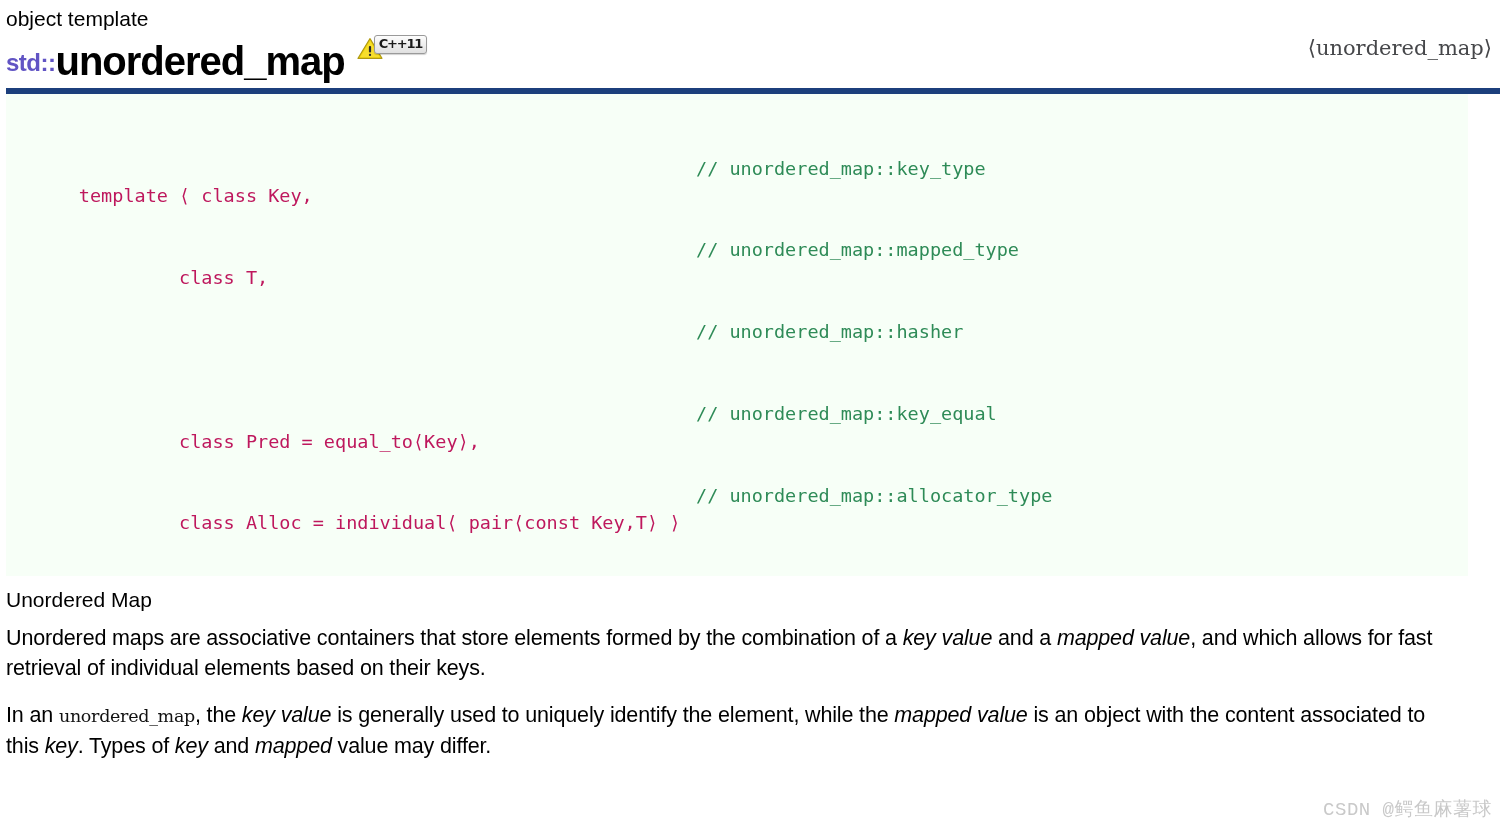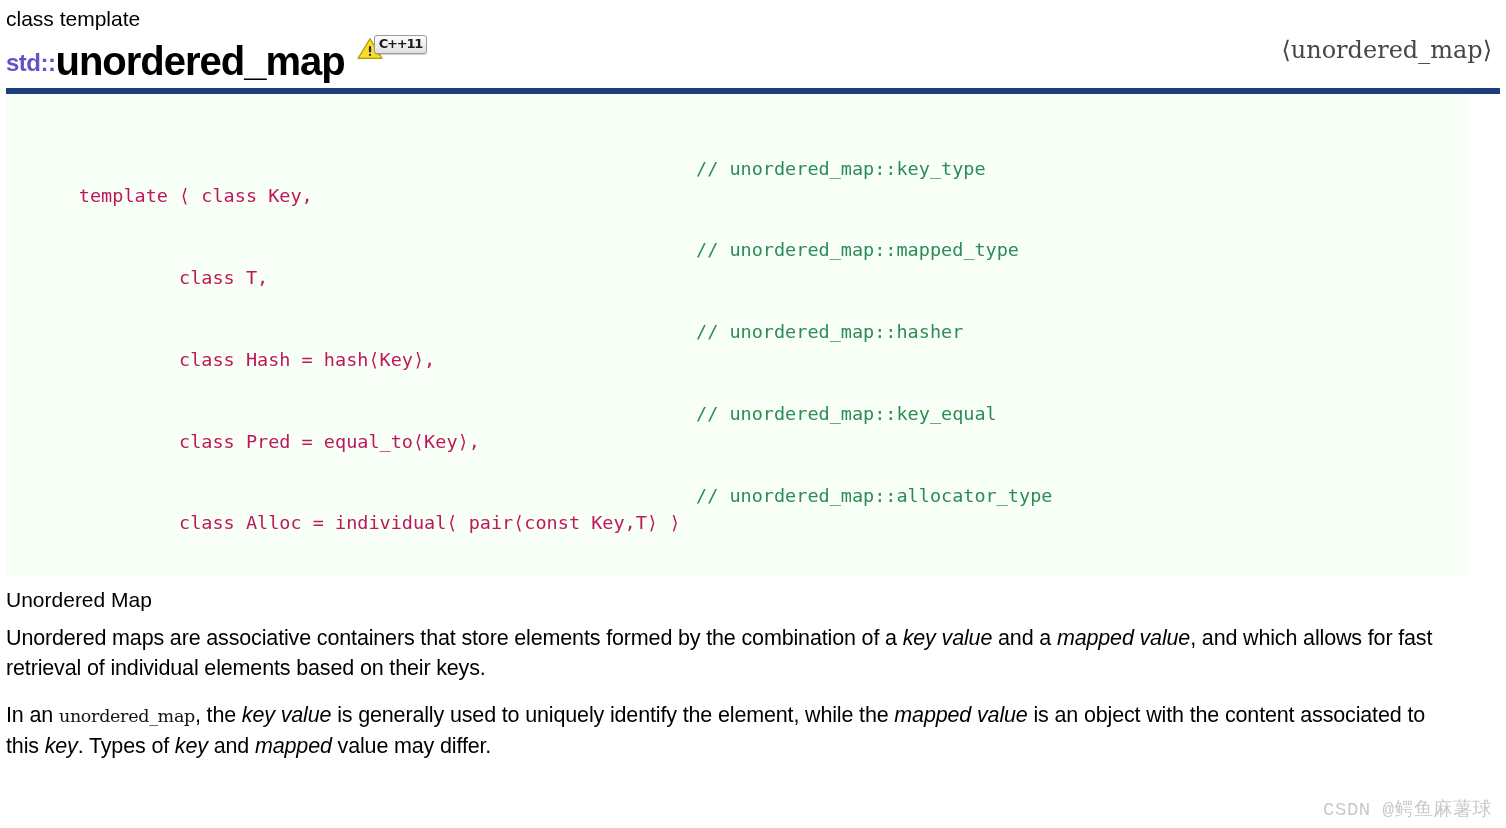--- a/index.html
+++ b/index.html
@@ -80,21 +80,21 @@
     position: relative;
     left: -9px;
     top: -2px;
     box-shadow: 0 1px 1px rgba(0,0,0,0.18);
   }
   .hdr-header-file {
     position: absolute;
     right: 8px;
     top: 36px;
     font-family: "DejaVu Serif", serif;
-    font-size: 24px;
+    font-size: 21px;
     color: #46474a;
     letter-spacing: 0px;
     white-space: nowrap;
   }
 
   
   .rule {
     height: 6px;
     background: #1c3f7c;
     margin-top: 8px;
@@ -160,21 +160,21 @@
     white-space: nowrap;
     letter-spacing: 0.5px;
   }
 </style>
 </head>
 <body>
 
 <div class="page">
 
   <div class="hdr">
-    <div class="hdr-kicker">class template</div>
+    <div class="hdr-kicker">object template</div>
 
     <div class="hdr-titleline">
       <span class="hdr-ns">std::</span>
       <span class="hdr-name">unordered_map</span>
 
       <span class="badges">
         <span class="warn-icon" title="warning">
           <svg width="26" height="23" viewBox="0 0 26 23" xmlns="http://www.w3.org/2000/svg">
             <path d="M13 1.6 L25 21.4 L1 21.4 Z" fill="#f5d90a" stroke="#b09a12" stroke-width="1.1" stroke-linejoin="round"></path>
             <path d="M13 4.2 L22.6 20.2 L3.4 20.2 Z" fill="#f7e24a" opacity="0.55"></path>
@@ -192,21 +192,21 @@
   <div class="rule"></div>
 
   <div class="codeblock">
     <span class="codeline">
       <span class="code-main">template ⟨ class Key,</span><span class="code-comment">// unordered_map::key_type</span>
     </span>
     <span class="codeline">
       <span class="code-main">         class T,</span><span class="code-comment">// unordered_map::mapped_type</span>
     </span>
     <span class="codeline">
-      <span class="code-main">         class Hash = hash⟨Key⟩,</span><span class="code-comment">// unordered_map::hasher</span>
+      <span class="code-comment">// unordered_map::hasher</span>
     </span>
     <span class="codeline">
       <span class="code-main">         class Pred = equal_to⟨Key⟩,</span><span class="code-comment">// unordered_map::key_equal</span>
     </span>
     <span class="codeline">
       <span class="code-main">         class Alloc = individual⟨ pair⟨const Key,T⟩ ⟩</span><span class="code-comment">// unordered_map::allocator_type</span>
     </span>
   </div>
 
   <h2 class="sec-title">Unordered Map</h2>

